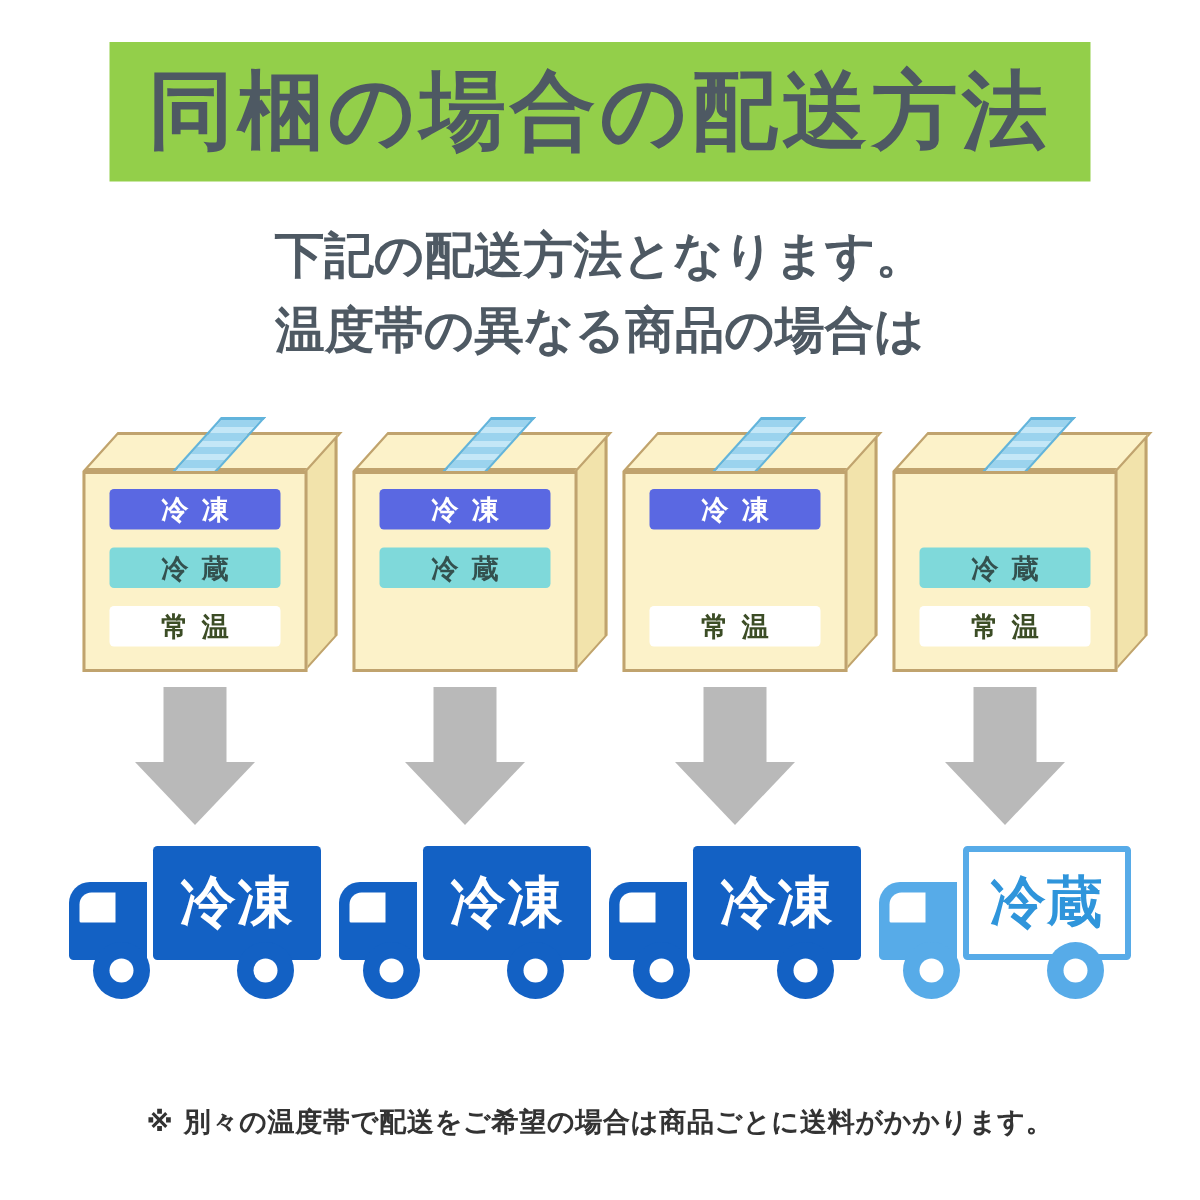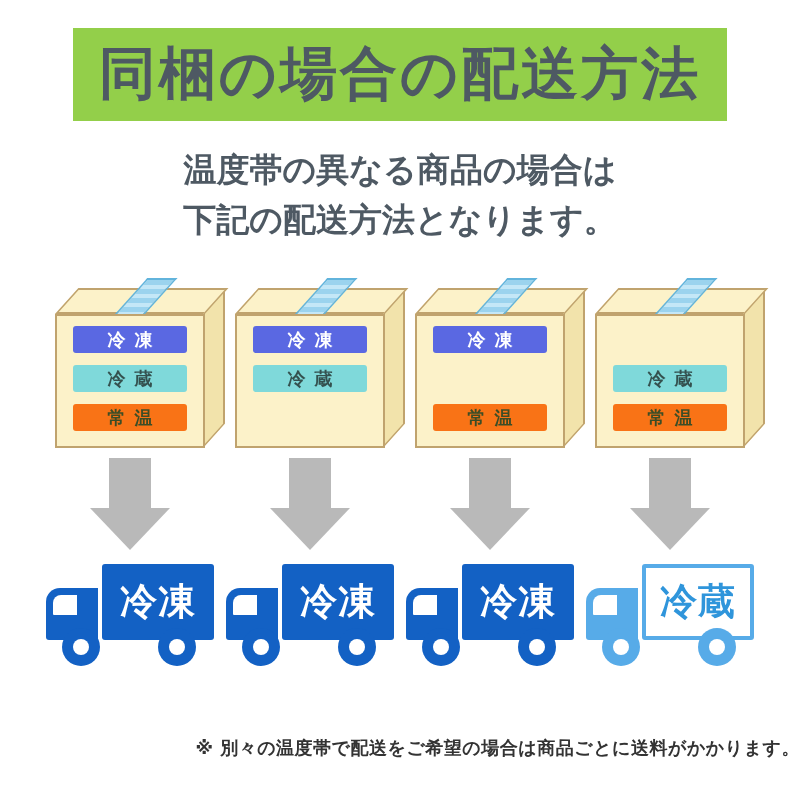--- a/index.html
+++ b/index.html
@@ -50,21 +50,21 @@
 
   
   .slot {
     width:114px; height:27px; margin:12px auto 0; border-radius:3px;
     display:flex; align-items:center; justify-content:center;
     font-size:18px; font-weight:bold; letter-spacing:0.5em; text-indent:0.5em;
   }
   .box-front .slot:first-child { margin-top:10px; }
   .tag-frozen  { background:#5a68e2; color:#ffffff; }
   .tag-chilled { background:#7fd9da; color:#34514f; }
-  .tag-ambient { background:#f97316; color:#3c4d26; }
+  .tag-ambient { background:#ffffff; color:#3c4d26; }
   .tag-empty   { visibility:hidden; }
 
   
   .arrow { margin-top:10px; display:flex; flex-direction:column; align-items:center; }
   .arrow-body { width:42px; height:50px; background:#b9b9b9; }
   .arrow-head {
     width:0; height:0;
     border-left:40px solid transparent; border-right:40px solid transparent;
     border-top:42px solid #b9b9b9;
   }
@@ -91,32 +91,32 @@
   .truck-dark .t-cargo  { background:#1361c4; color:#ffffff; }
   .truck-dark .t-cab    { background:#1361c4; }
   .truck-dark .t-wheel  { background:#1361c4; }
 
   .truck-light .t-cargo { background:#ffffff; border:4px solid #57abe8; color:#2f95db; }
   .truck-light .t-cab   { background:#57abe8; }
   .truck-light .t-wheel { background:#57abe8; }
 
   
   .note {
-    margin-top:66px; text-align:right; color:#333333;
+    margin-top:66px; text-align:center; color:#333333;
     font-size:18px; font-weight:bold; letter-spacing:0.5px;
   }
 </style>
 </head>
 <body>
 
 <div class="banner">同梱の場合の配送方法</div>
 
 <div class="subtitle">
+  <div>下記の配送方法となります。</div>
   <div>温度帯の異なる商品の場合は</div>
-  <div>下記の配送方法となります。</div>
 </div>
 
 <div class="row">
 
   <div class="col">
     <div class="box">
       <div class="box-top">
         <div class="tape"></div>
       </div>
       <div class="box-side"></div>

